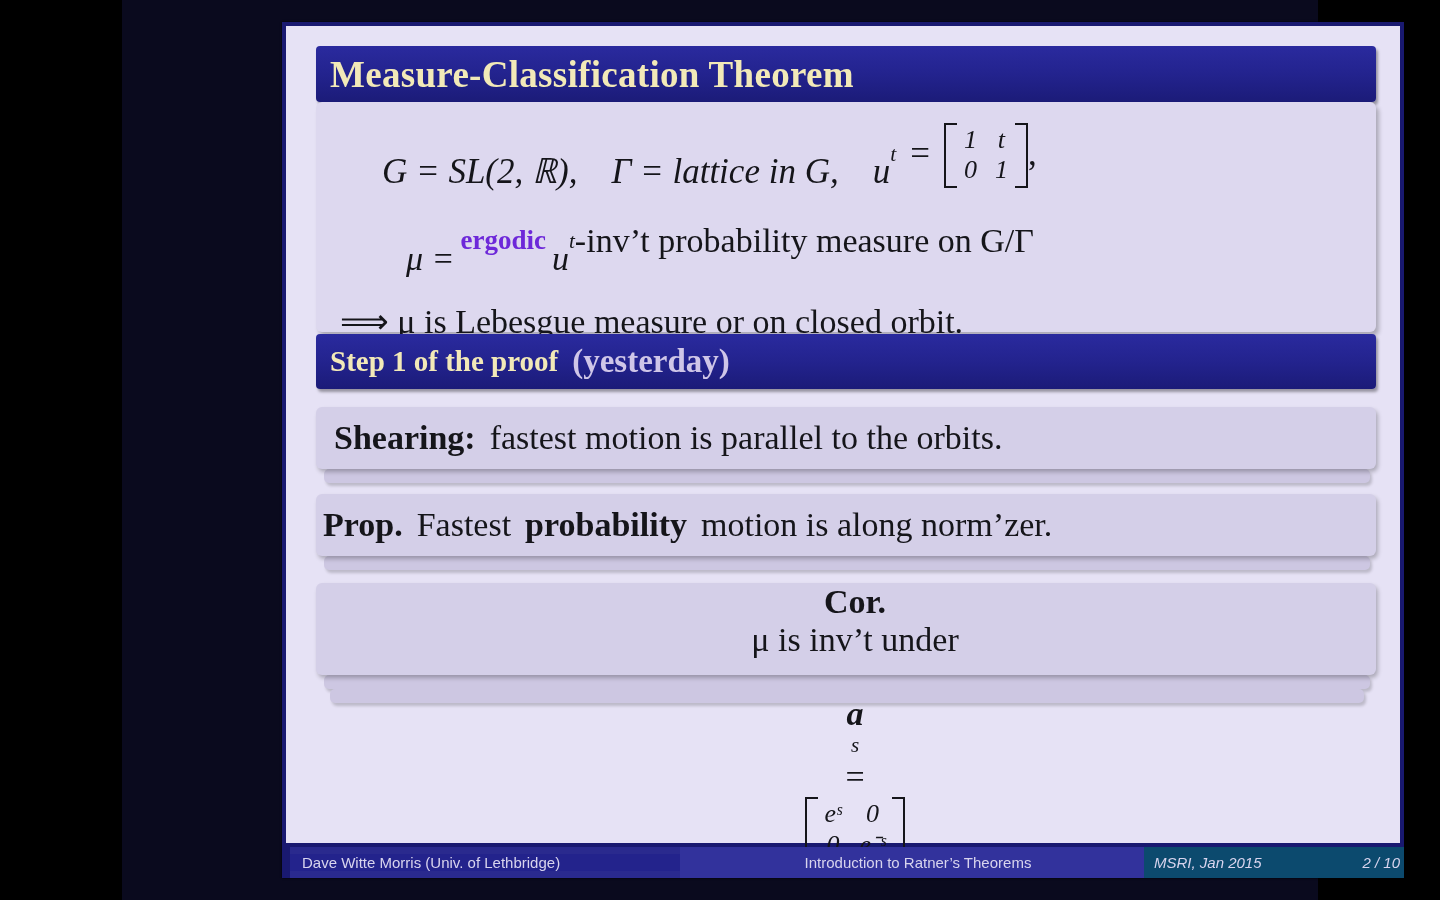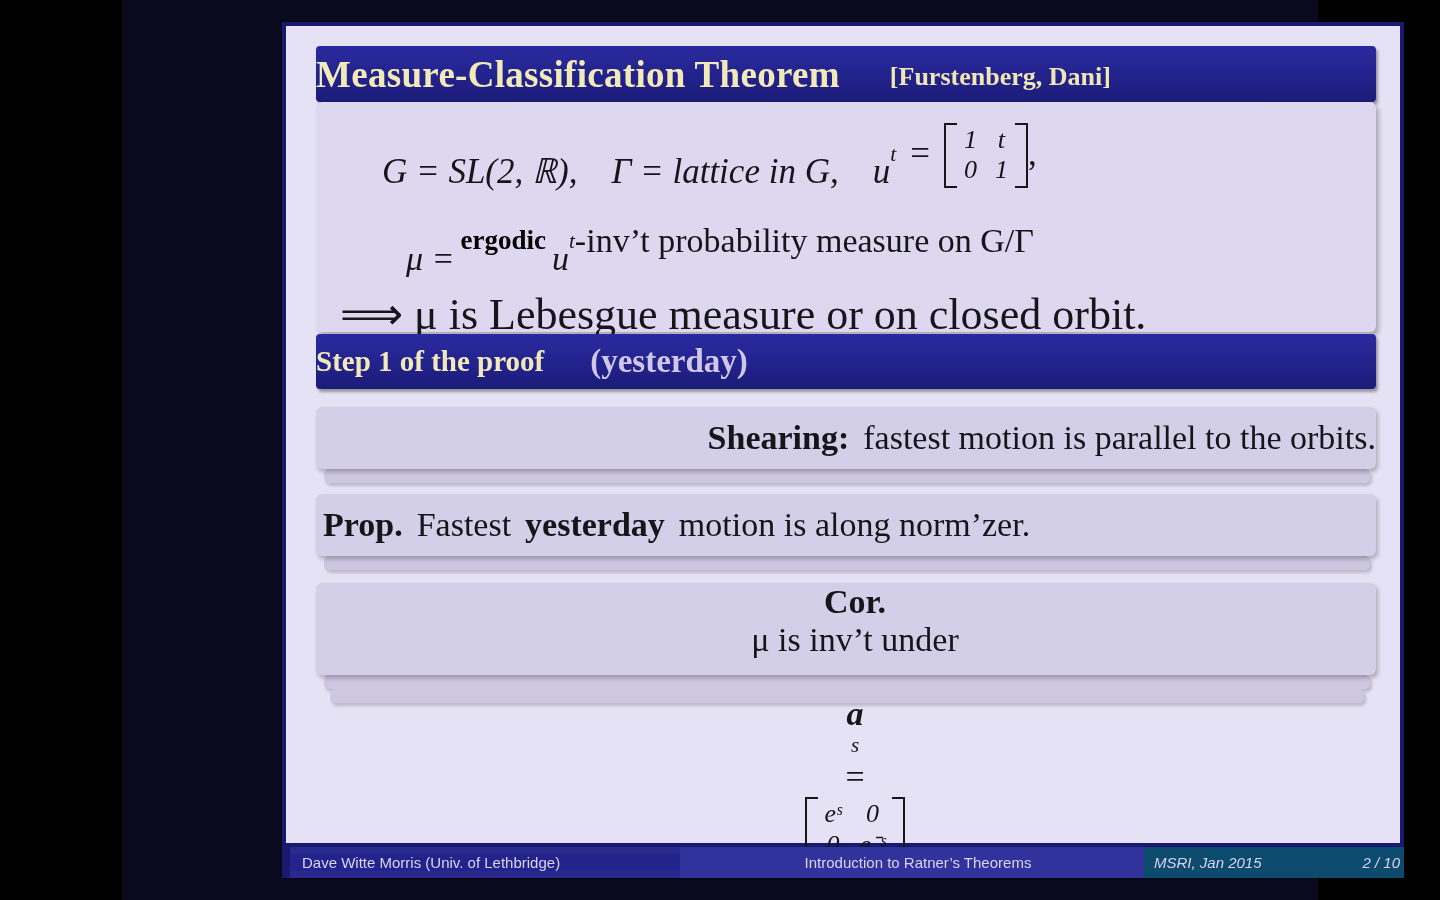--- a/index.html
+++ b/index.html
@@ -47,22 +47,22 @@
   }
   
   .bar {
     position: absolute;
     background: linear-gradient(to bottom, #2a2a9e 0%, #23238e 50%, #1b1b78 100%);
     border-radius: 4px;
     box-shadow: 2px 3px 3px rgba(0,0,0,0.35);
     color: #f0e8b0;
     display: flex;
     align-items: center;
+    padding-left: 14px;
     box-sizing: border-box;
-    gap: 32px;
   }
   .bar .main-title {
     font-weight: bold;
     font-size: 37px;
     color: #f2e9b8;
     letter-spacing: 0.3px;
   }
   .bar .sub-title {
     font-weight: bold;
     font-size: 26px;
@@ -107,23 +107,23 @@
   .line {
     display: flex;
     align-items: center;
     justify-content: flex-start;
     font-size: 35px;
     line-height: 1.05;
     white-space: nowrap;
   }
   .l1 { margin-top: 8px; padding-left: 48px; }
   .l2 { margin-top: 14px; padding-left: 72px; font-size: 34px;}
-  .l3 { margin-top: 16px; padding-left: 6px; font-size: 44px;}
+  .l3 { margin-top: 28px; padding-left: 6px; font-size: 34px;}
   .it { font-style: italic; margin-top: 36px; }
-  .ergodic { color: #000000; font-size: 27px; font-style: normal; margin: 0 6px; }
+  .ergodic { color: #6d28d9; font-size: 27px; font-style: normal; margin: 0 6px; }
   .sp { display: inline-block; width: 34px; }
   .sp-s { display: inline-block; width: 14px; }
   .sup {
     font-size: 0.62em;
     vertical-align: super;
     font-style: italic;
   }
   
   .matrix {
     display: inline-flex;
@@ -165,21 +165,21 @@
     border-radius: 6px;
     box-shadow: 2px 3px 4px rgba(0,0,0,0.25);
     box-sizing: border-box;
     display: flex;
     align-items: center;
     padding-left: 18px;
     font-size: 34px;
     color: #15151a;
     white-space: nowrap;
   }
-  #shearing-panel { top: 381px; height: 62px; justify-content: flex-end; }
+  #shearing-panel { top: 381px; height: 62px; }
   #prop-panel { top: 468px; height: 62px; padding-left: 7px; }
   #cor-panel { top: 557px; height: 92px; flex-direction: column; }
   .shadow-ghost {
     position: absolute;
     left: 38px;
     width: 1046px;
     height: 14px;
     background: #cdc7e2;
     border-radius: 5px;
     box-shadow: 2px 3px 3px rgba(0,0,0,0.18);
@@ -210,21 +210,20 @@
 </head>
 <body>
 
 <div class="screen">
   <div class="video-frame">
     <div class="slide-outer">
       <div class="slide">
 
         <div class="bar" id="theorem-bar">
           <span class="main-title">Measure-Classification Theorem</span>
-          <span class="sub-title">[Furstenberg, Dani]</span>
         </div>
 
         <div class="panel" id="theorem-panel">
 
           <div class="line l1">
             <span class="it">G = SL(2, ℝ),</span>
             <span class="sp"></span>
             <span class="it">Γ = lattice in G,</span>
             <span class="sp"></span>
             <span class="it">u</span>
@@ -267,21 +266,21 @@
           <span class="sp-s"></span>
           <span>fastest motion is parallel to the orbits.</span>
         </div>
 
         <div class="shadow-ghost" id="ghost-2"></div>
         <div class="stack-panel" id="prop-panel">
           <span class="b">Prop.</span>
           <span class="sp-s"></span>
           <span>Fastest</span>
           <span class="sp-s"></span>
-          <span class="b">yesterday</span>
+          <span class="b">probability</span>
           <span class="sp-s"></span>
           <span>motion is along norm’zer.</span>
         </div>
 
         <div class="shadow-ghost" id="ghost-3"></div>
         <div class="shadow-ghost" id="ghost-4"></div>
         <div class="stack-panel" id="cor-panel">
           <span class="b">Cor.</span>
           <span class="sp-s"></span>
           <span>μ is inv’t under</span>

